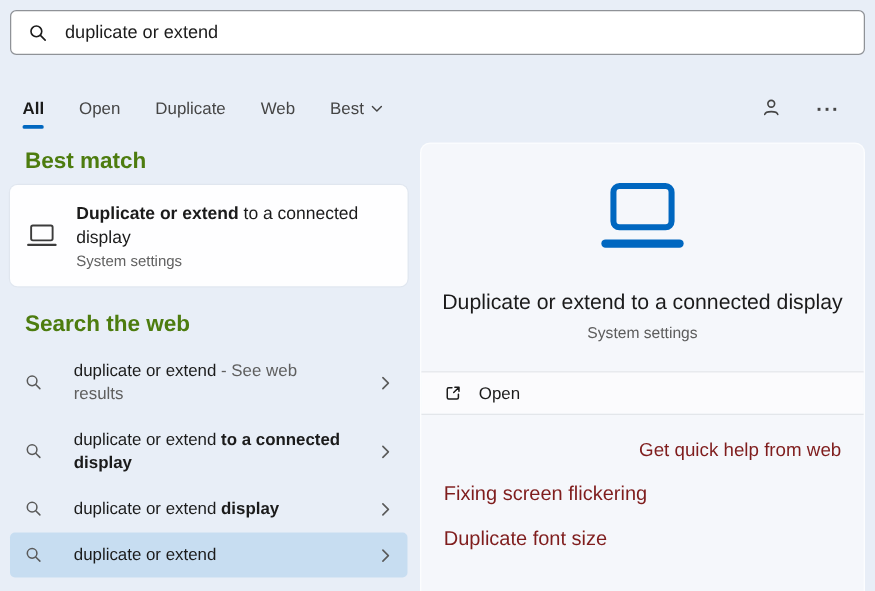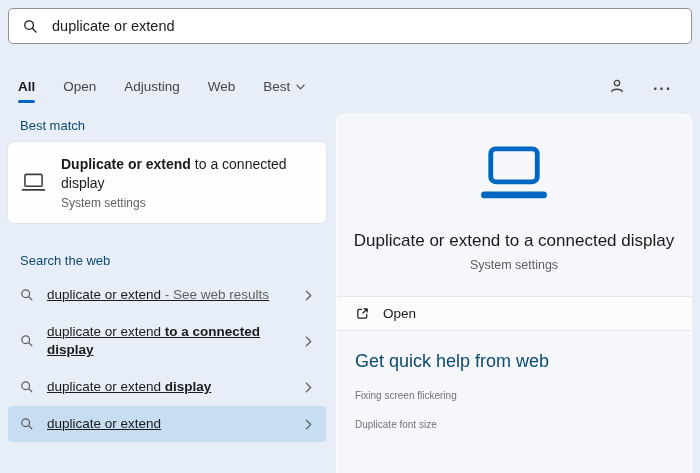--- a/index.html
+++ b/index.html
@@ -34,39 +34,39 @@
     content:"";position:absolute;left:0;right:0;bottom:-9px;height:3px;
     background:#0067c0;border-radius:2px;
   }
   .tabsrow .spacer{flex:1;}
   .iconbtn{display:flex;align-items:center;color:#454545;cursor:pointer;}
   .ellipsis{font-size:16px;font-weight:700;letter-spacing:1px;color:#454545;line-height:10px;}
   
   .content{display:flex;gap:10px;padding:20px 8px 0 8px;box-sizing:border-box;}
   .leftcol{width:318px;flex:none;}
   .sechead{
-    font-size:13px;font-weight:400;color:#0c4a6e;
+    font-size:18px;font-weight:700;color:#4d7c0f;
     margin:4px 0 9px 12px;
   }
-  .sechead.web{margin-top:30px;}
+  .sechead.web{margin-top:20px;}
   
   .bestmatch{
     background:rgba(255,255,255,0.92);
     border-radius:6px;padding:13px 12px;
     display:flex;align-items:center;gap:14px;cursor:pointer;
     box-shadow:0 0 0 1px rgba(0,0,0,0.03);
   }
   .bm-text{flex:1;}
   .bm-title{font-size:14px;line-height:19px;color:#1b1b1b;}
   .bm-title .bold{font-weight:700;}
   .bm-sub{font-size:12px;color:#616161;margin-top:3px;}
   
   .sugg{
-    display:flex;align-items:center;gap:13px;
-    padding:9px 14px 9px 12px;border-radius:4px;margin:1px 0;cursor:pointer;text-decoration:underline;
+    display:flex;align-items:center;gap:25px;
+    padding:9px 14px 9px 12px;border-radius:4px;margin:1px 0;cursor:pointer;
   }
   .sugg .txt{flex:1;font-size:13.5px;line-height:18px;color:#1b1b1b;}
   .sugg .txt .b{font-weight:700;}
   .sugg .txt .sfx{color:#5f5f5f;}
   .sugg.selected{background:#c7ddf1;}
   
   .rightcol{
     flex:1;height:372px;
     background:rgba(255,255,255,0.55);
     border:1px solid rgba(255,255,255,0.7);
@@ -76,25 +76,25 @@
   .bigicon{margin-top:30px;}
   .pv-title{font-size:17px;color:#1b1b1b;margin-top:20px;padding:0 6px;}
   .pv-sub{font-size:12.5px;color:#5d5d5d;margin-top:7px;}
   .divider{height:1px;background:#e3e6ea;margin-top:24px;}
   .openrow{
     display:flex;align-items:center;gap:13px;text-align:center;
     padding:9px 18px;background:rgba(255,255,255,0.55);cursor:pointer;
     font-size:13.5px;color:#1b1b1b;
   }
   .helphead{
-    text-align:left;font-size:18px;color:#0c4a6e;
+    text-align:right;font-size:15px;color:#7f1d1d;
     margin:20px 18px 0 18px;
   }
   .helplink{
-    text-align:left;font-size:10px;color:#737373;
+    text-align:left;font-size:16px;color:#7f1d1d;
     margin:18px 18px 0 18px;cursor:pointer;
   }
 </style>
 </head>
 <body>
 
 <div>
 
   <div class="searchbar">
     <span style="display:flex;">
@@ -102,21 +102,21 @@
           <circle cx="6.5" cy="6.5" r="4.6" fill="none" stroke="#1b1b1b" stroke-width="1.4"></circle>
           <line x1="10.2" y1="10.2" x2="14" y2="14" stroke="#1b1b1b" stroke-width="1.4" stroke-linecap="round"></line>
         </svg>
     </span>
     <input type="text" value="duplicate or extend" style="">
   </div>
 
   <div class="tabsrow">
     <span class="tab active">All</span>
     <span class="tab">Open</span>
-    <span class="tab">Adjusting</span>
+    <span class="tab">Duplicate</span>
     <span class="tab">Web</span>
     <span class="tab">
       <span>Best</span>
       <span style="display:flex;">
         <svg viewBox="0 0 10 6" width="9" height="6">
             <path d="M1 1 L5 5 L9 1" fill="none" stroke="#454545" stroke-width="1.3" stroke-linecap="round" stroke-linejoin="round"></path>
           </svg>
       </span>
     </span>
     <span class="spacer"></span>

